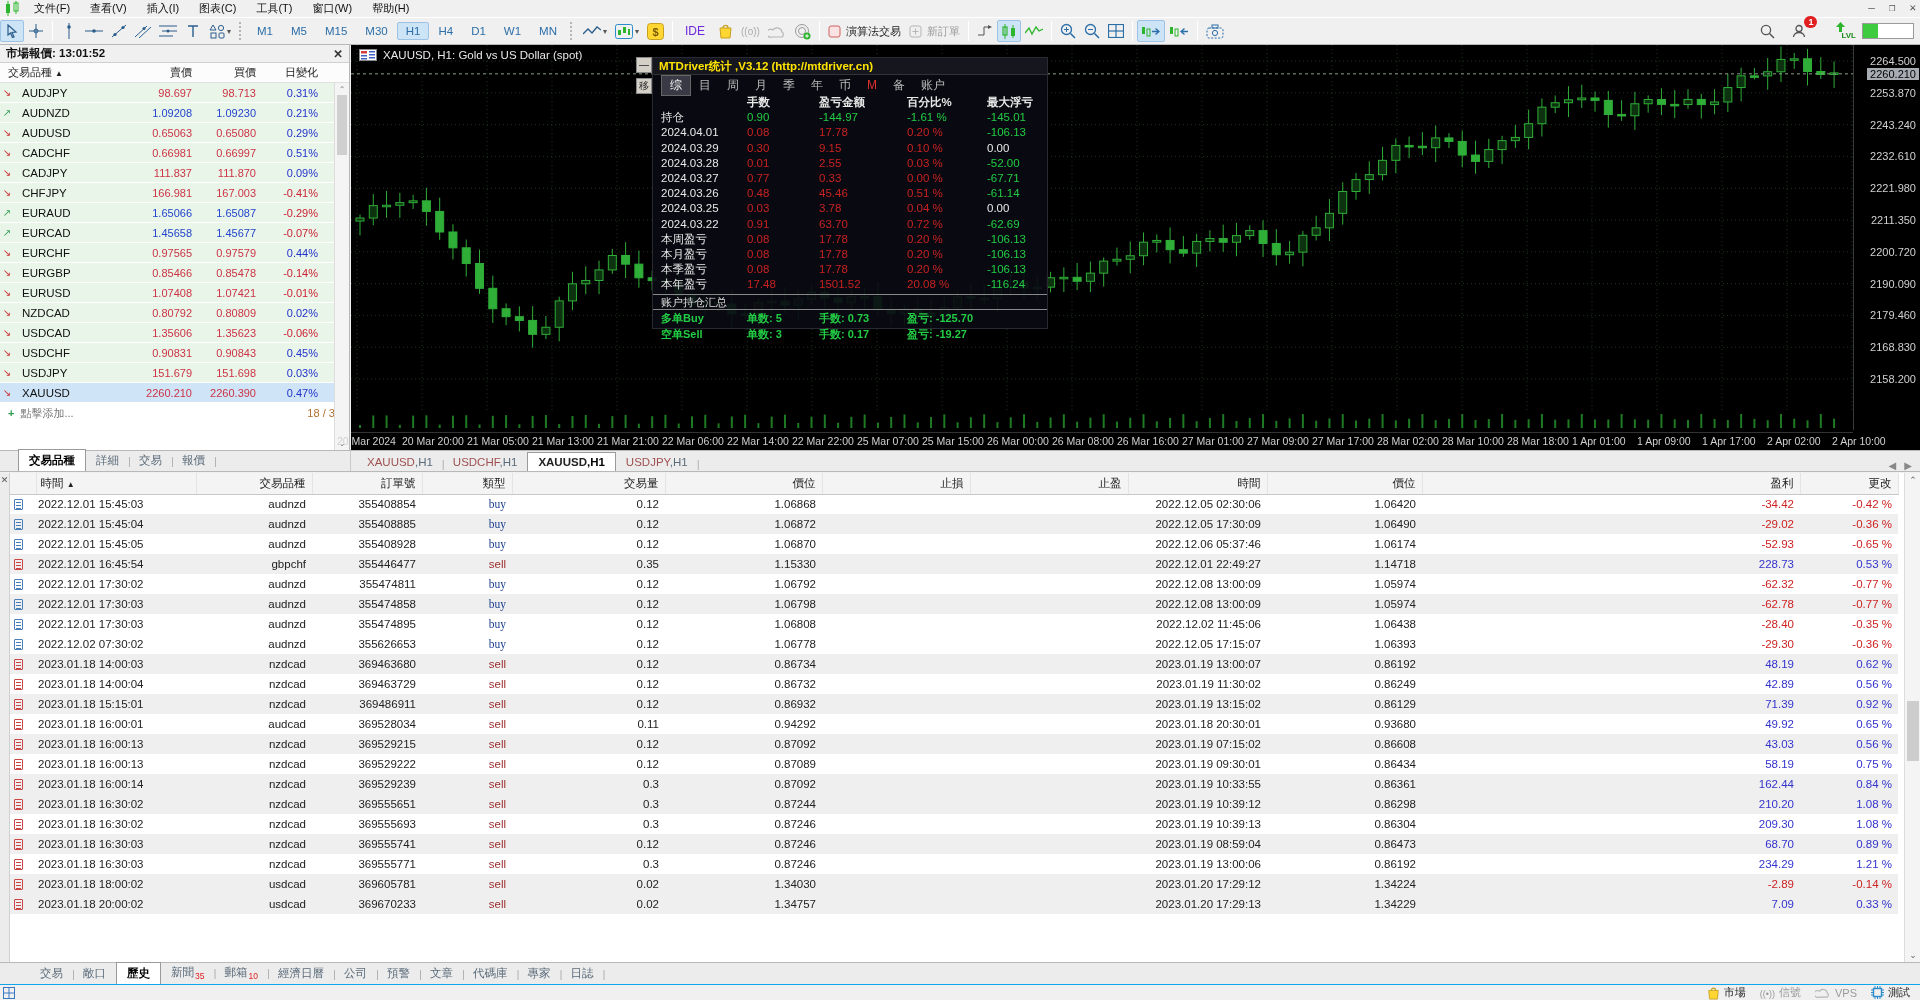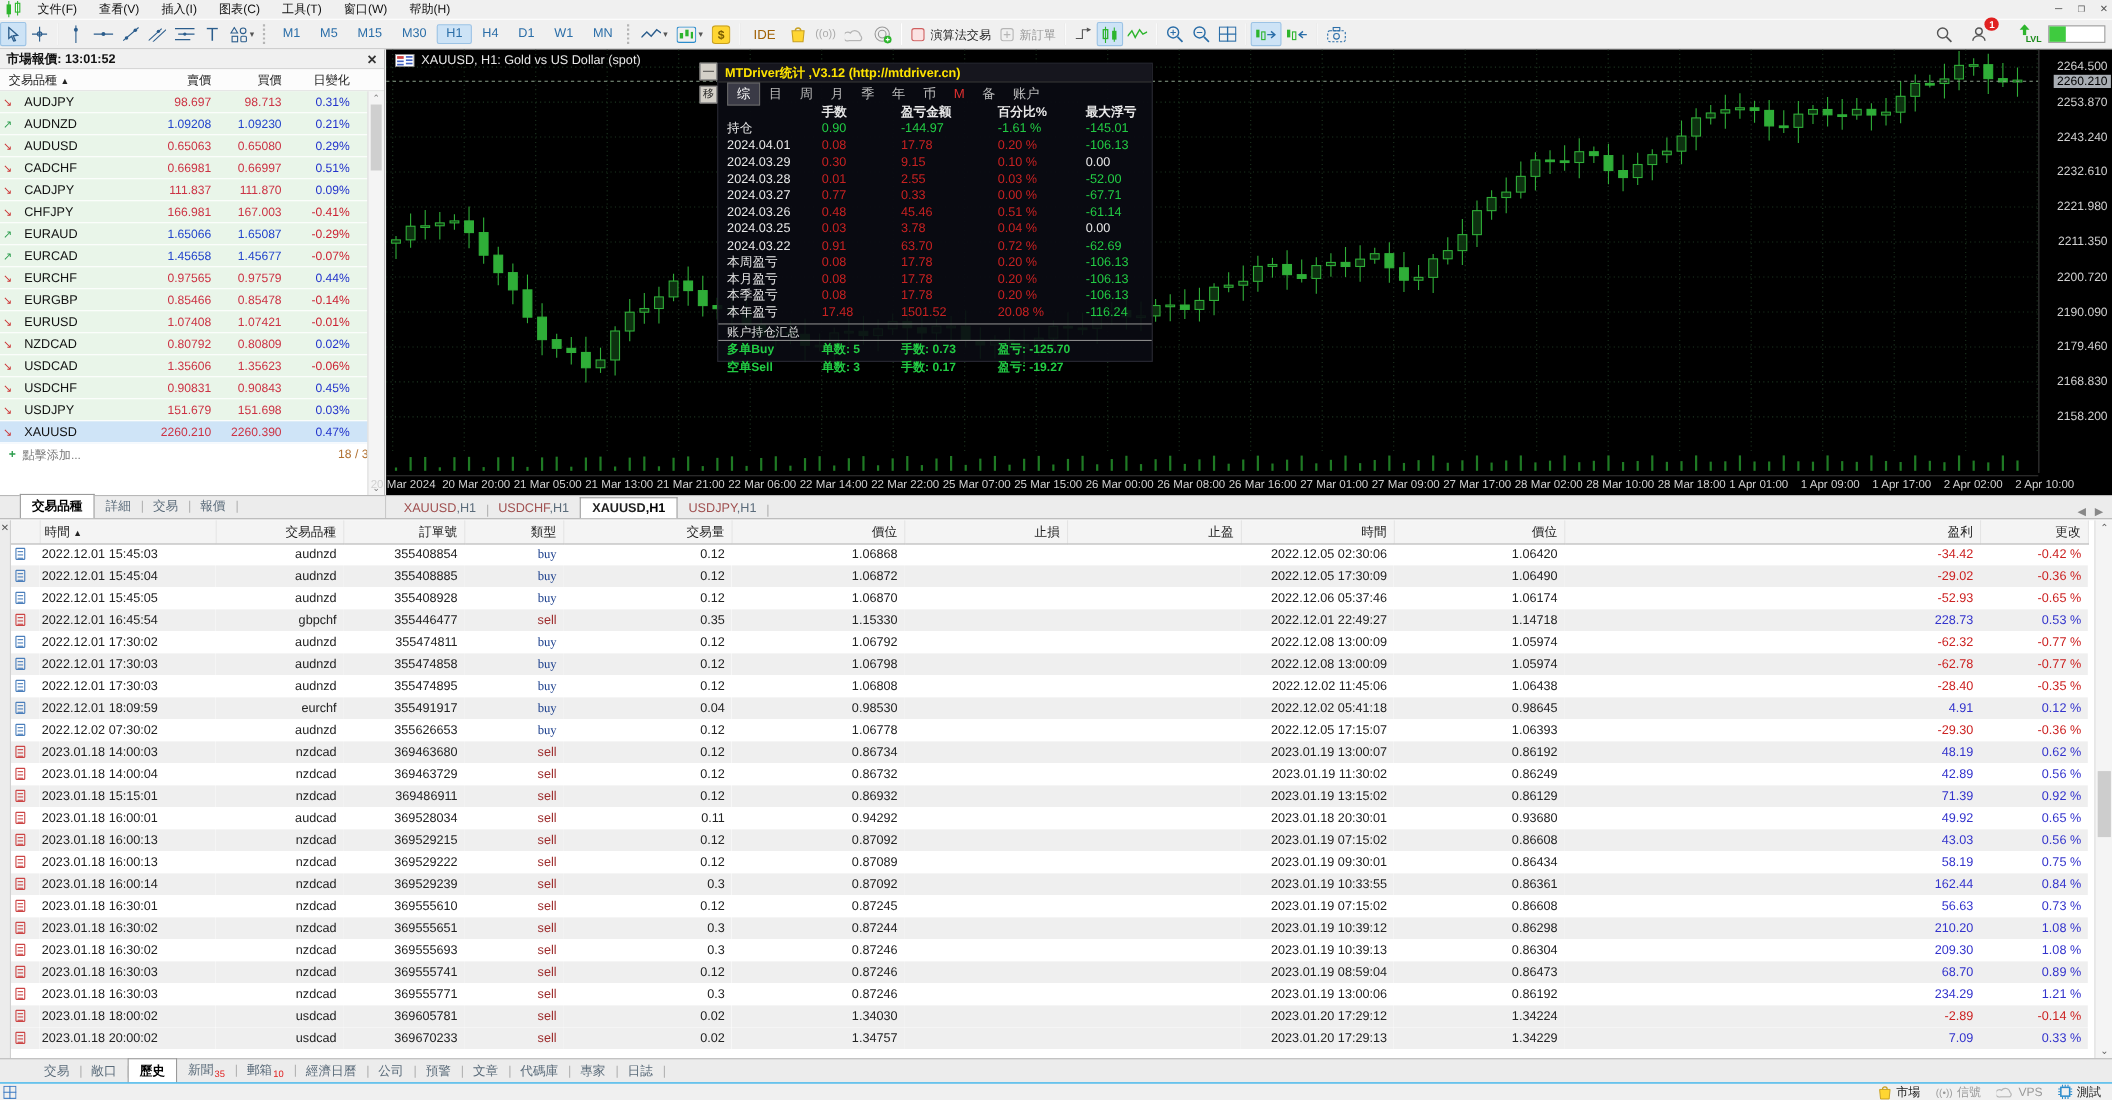--- a/index.html
+++ b/index.html
@@ -263,21 +263,21 @@
       </svg>
     <span class="caret">▾</span>
   </div>
   <div class="tbtn">
     <svg width="17" height="17" viewBox="0 0 17 17">
         <rect x="0.5" y="0.5" width="16" height="16" rx="3" fill="#ffd632" stroke="#c8a020"></rect>
         <text x="8.5" y="12.5" font-size="11" text-anchor="middle" fill="#7a5c00" font-family="Liberation Sans,sans-serif" font-weight="bold">$</text>
       </svg>
   </div>
   <div class="tsep"></div>
-  <div class="tbtn txt" style="color:#a16207;">IDE</div>
+  <div class="tbtn txt" style="color:#6d28d9;">IDE</div>
   <div class="tbtn">
     <svg width="15" height="16" viewBox="0 0 15 16">
         <path d="M2 5 H13 L12 15 H3 Z" fill="#ffd632" stroke="#c8a020"></path>
         <path d="M5 5 C5 1.5 10 1.5 10 5" fill="none" stroke="#c8a020" stroke-width="1.3"></path>
       </svg>
   </div>
   <div class="tbtn gray" style="font-size:10px; color:#aaa;">((o))</div>
   <div class="tbtn">
     <svg width="18" height="13" viewBox="0 0 18 13">
         <path d="M4 12 a4 4 0 1 1 1-7 a5 5 0 0 1 9 2 a3 3 0 0 1 0 5 Z" fill="none" stroke="#b5b5b5" stroke-width="1.2"></path>
@@ -1248,35 +1248,20 @@
             <td class=" t-buy">buy</td>
             <td class="">0.12</td>
             <td class="">1.06808</td>
             <td class=""></td>
             <td class=""></td>
             <td class="">2022.12.02 11:45:06</td>
             <td class="">1.06438</td>
             <td class=" p-neg">-28.40</td>
             <td class=" p-neg">-0.35 %</td>
           </tr>
-          <tr class="odd">
-            <td class="l"><span class="ticon buy"><i></i><i></i><i></i></span></td>
-            <td class="l">2022.12.01 18:09:59</td>
-            <td class="">eurchf</td>
-            <td class="">355491917</td>
-            <td class=" t-buy">buy</td>
-            <td class="">0.04</td>
-            <td class="">0.98530</td>
-            <td class=""></td>
-            <td class=""></td>
-            <td class="">2022.12.02 05:41:18</td>
-            <td class="">0.98645</td>
-            <td class=" p-pos">4.91</td>
-            <td class=" p-pos">0.12 %</td>
-          </tr>
           <tr>
             <td class="l"><span class="ticon buy"><i></i><i></i><i></i></span></td>
             <td class="l">2022.12.02 07:30:02</td>
             <td class="">audnzd</td>
             <td class="">355626653</td>
             <td class=" t-buy">buy</td>
             <td class="">0.12</td>
             <td class="">1.06778</td>
             <td class=""></td>
             <td class=""></td>
@@ -1382,35 +1367,20 @@
             <td class="">369529239</td>
             <td class=" t-sell">sell</td>
             <td class="">0.3</td>
             <td class="">0.87092</td>
             <td class=""></td>
             <td class=""></td>
             <td class="">2023.01.19 10:33:55</td>
             <td class="">0.86361</td>
             <td class=" p-pos">162.44</td>
             <td class=" p-pos">0.84 %</td>
-          </tr>
-          <tr>
-            <td class="l"><span class="ticon sell"><i></i><i></i><i></i></span></td>
-            <td class="l">2023.01.18 16:30:01</td>
-            <td class="">nzdcad</td>
-            <td class="">369555610</td>
-            <td class=" t-sell">sell</td>
-            <td class="">0.12</td>
-            <td class="">0.87245</td>
-            <td class=""></td>
-            <td class=""></td>
-            <td class="">2023.01.19 07:15:02</td>
-            <td class="">0.86608</td>
-            <td class=" p-pos">56.63</td>
-            <td class=" p-pos">0.73 %</td>
           </tr>
           <tr class="odd">
             <td class="l"><span class="ticon sell"><i></i><i></i><i></i></span></td>
             <td class="l">2023.01.18 16:30:02</td>
             <td class="">nzdcad</td>
             <td class="">369555651</td>
             <td class=" t-sell">sell</td>
             <td class="">0.3</td>
             <td class="">0.87244</td>
             <td class=""></td>

